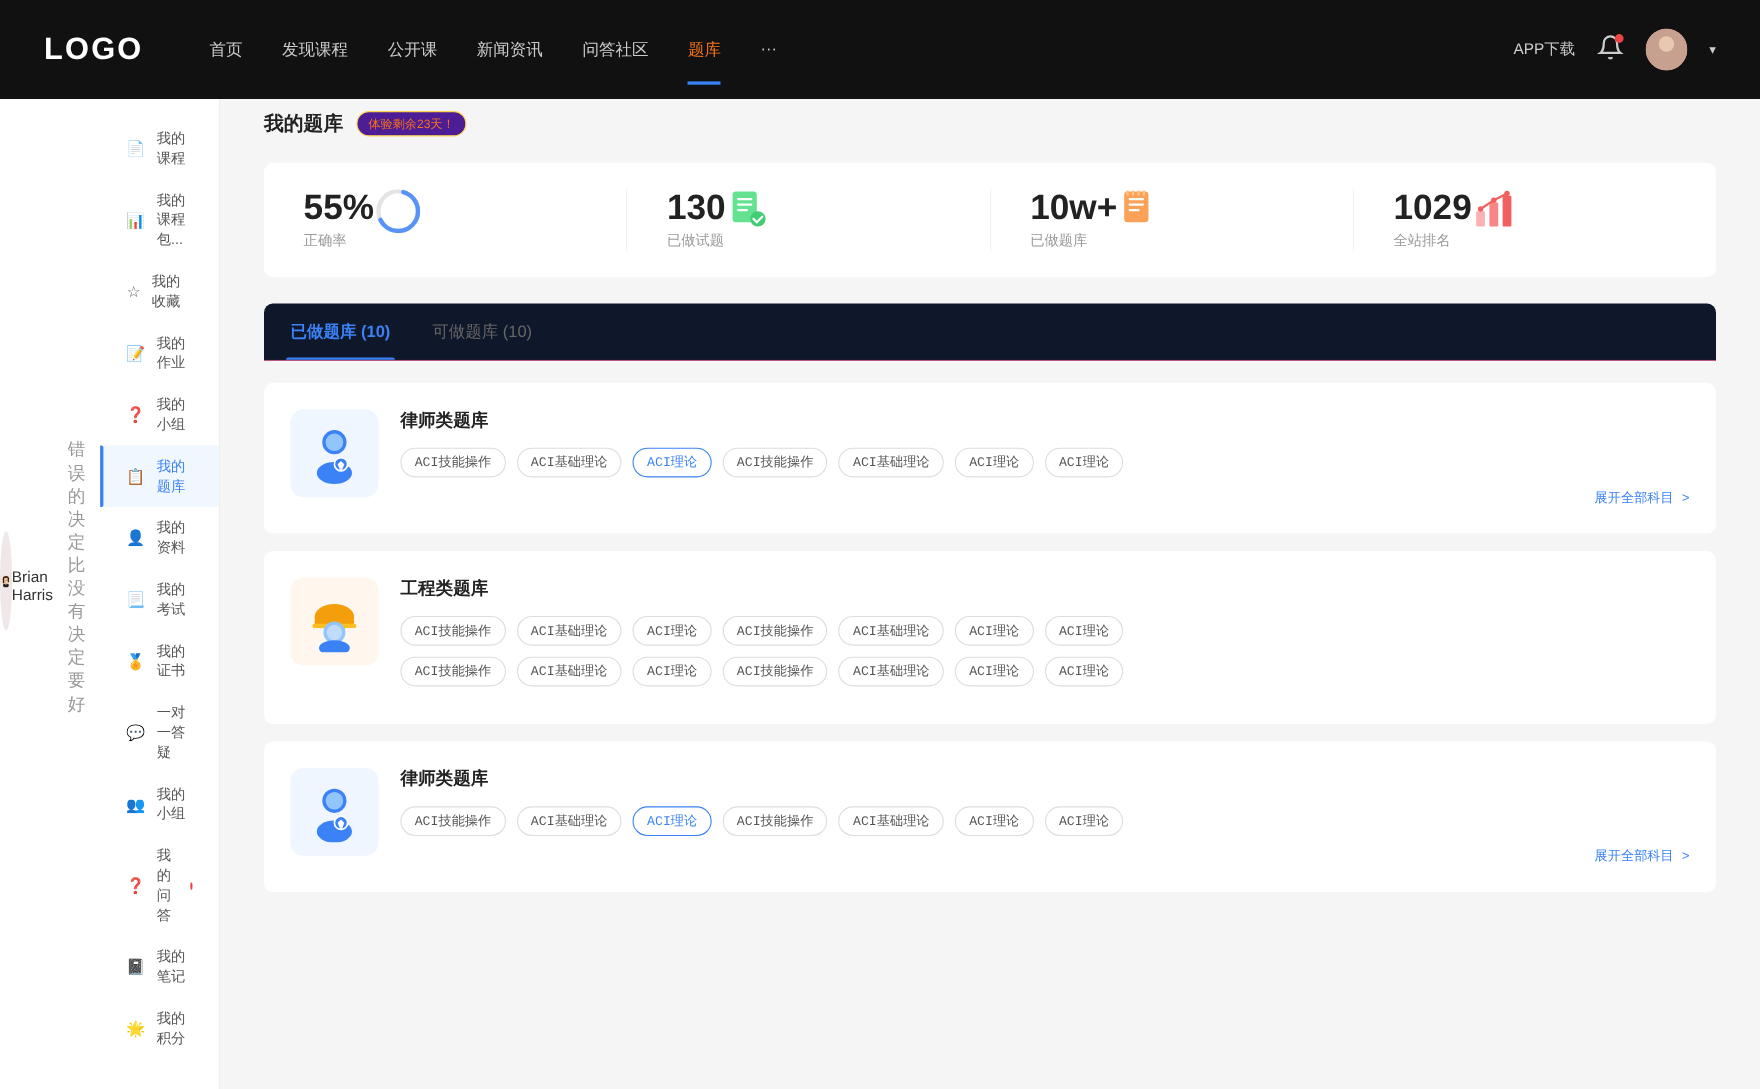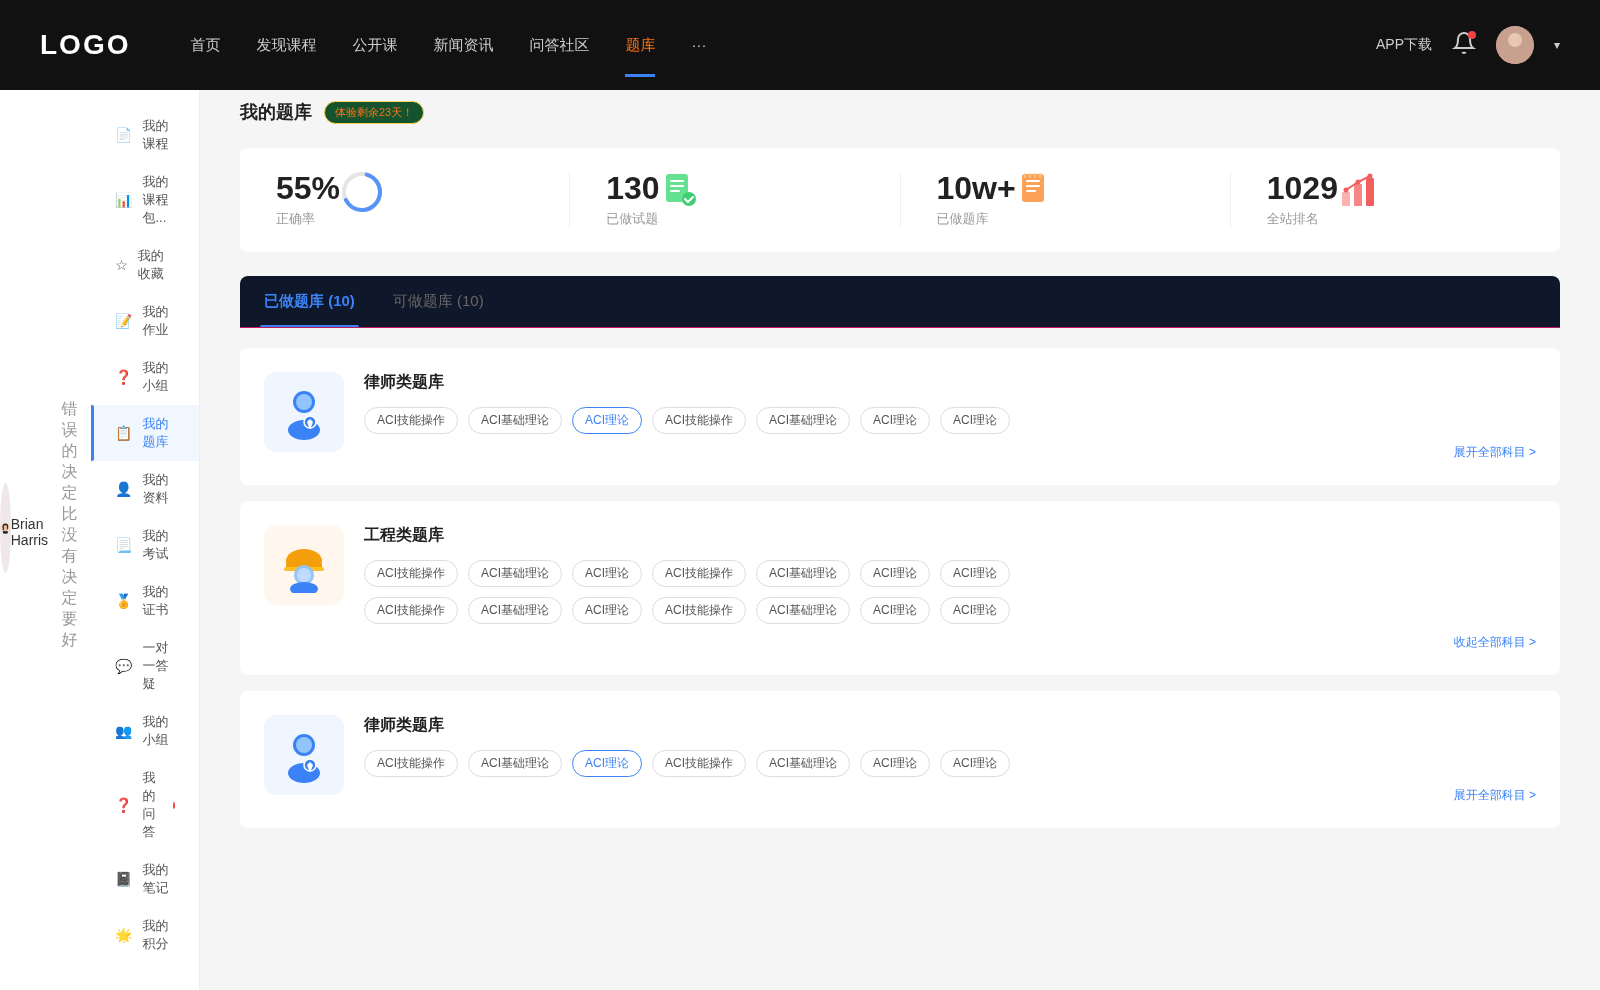--- a/index.html
+++ b/index.html
@@ -170,21 +170,21 @@
       align-items: center;
       gap: 12px;
       margin-bottom: 24px;
     }
     .page-title {
       font-size: 18px;
       font-weight: 600;
       color: #222;
     }
     .trial-badge {
-      background: #14532d;
+      background: #4c1d95;
       border: 1px solid #fcd34d;
       color: #f97316;
       font-size: 11px;
       padding: 3px 10px;
       border-radius: 20px;
     }
 
     
     .stats-row {
       background: #fff;
@@ -259,21 +259,21 @@
       align-items: flex-start;
       gap: 20px;
     }
     .subject-icon-wrap {
       width: 80px; height: 80px;
       background: #eff6ff;
       border-radius: 12px;
       display: flex; align-items: center; justify-content: center;
       flex-shrink: 0;
     }
-    .subject-content { flex: 1; }
+    .subject-content { flex: 1; font-family: Liberation Mono, monospace; }
     .subject-name {
       font-size: 16px;
       font-weight: 600;
       color: #222;
       margin-bottom: 14px;
     }
     .subject-tags {
       display: flex;
       flex-wrap: wrap;
       gap: 10px;
@@ -570,21 +570,20 @@
         </div>
         <div class="subject-tags">
           <span class="subject-tag">ACI技能操作</span>
           <span class="subject-tag">ACI基础理论</span>
           <span class="subject-tag">ACI理论</span>
           <span class="subject-tag">ACI技能操作</span>
           <span class="subject-tag">ACI基础理论</span>
           <span class="subject-tag">ACI理论</span>
           <span class="subject-tag">ACI理论</span>
         </div>
-        <div class="subject-expand">收起全部科目 &gt;</div>
       </div>
     </div>
 
     <div class="subject-card">
       <div class="subject-icon-wrap">
         <svg width="56" height="56" viewBox="0 0 56 56">
           <circle cx="28" cy="18" r="11" fill="#3b82f6"></circle>
           <ellipse cx="28" cy="46" rx="16" ry="10" fill="#3b82f6"></ellipse>
           <circle cx="28" cy="18" r="8" fill="#93c5fd"></circle>
           <circle cx="34" cy="38" r="6" fill="#3b82f6" stroke="white" stroke-width="1.5"></circle>

